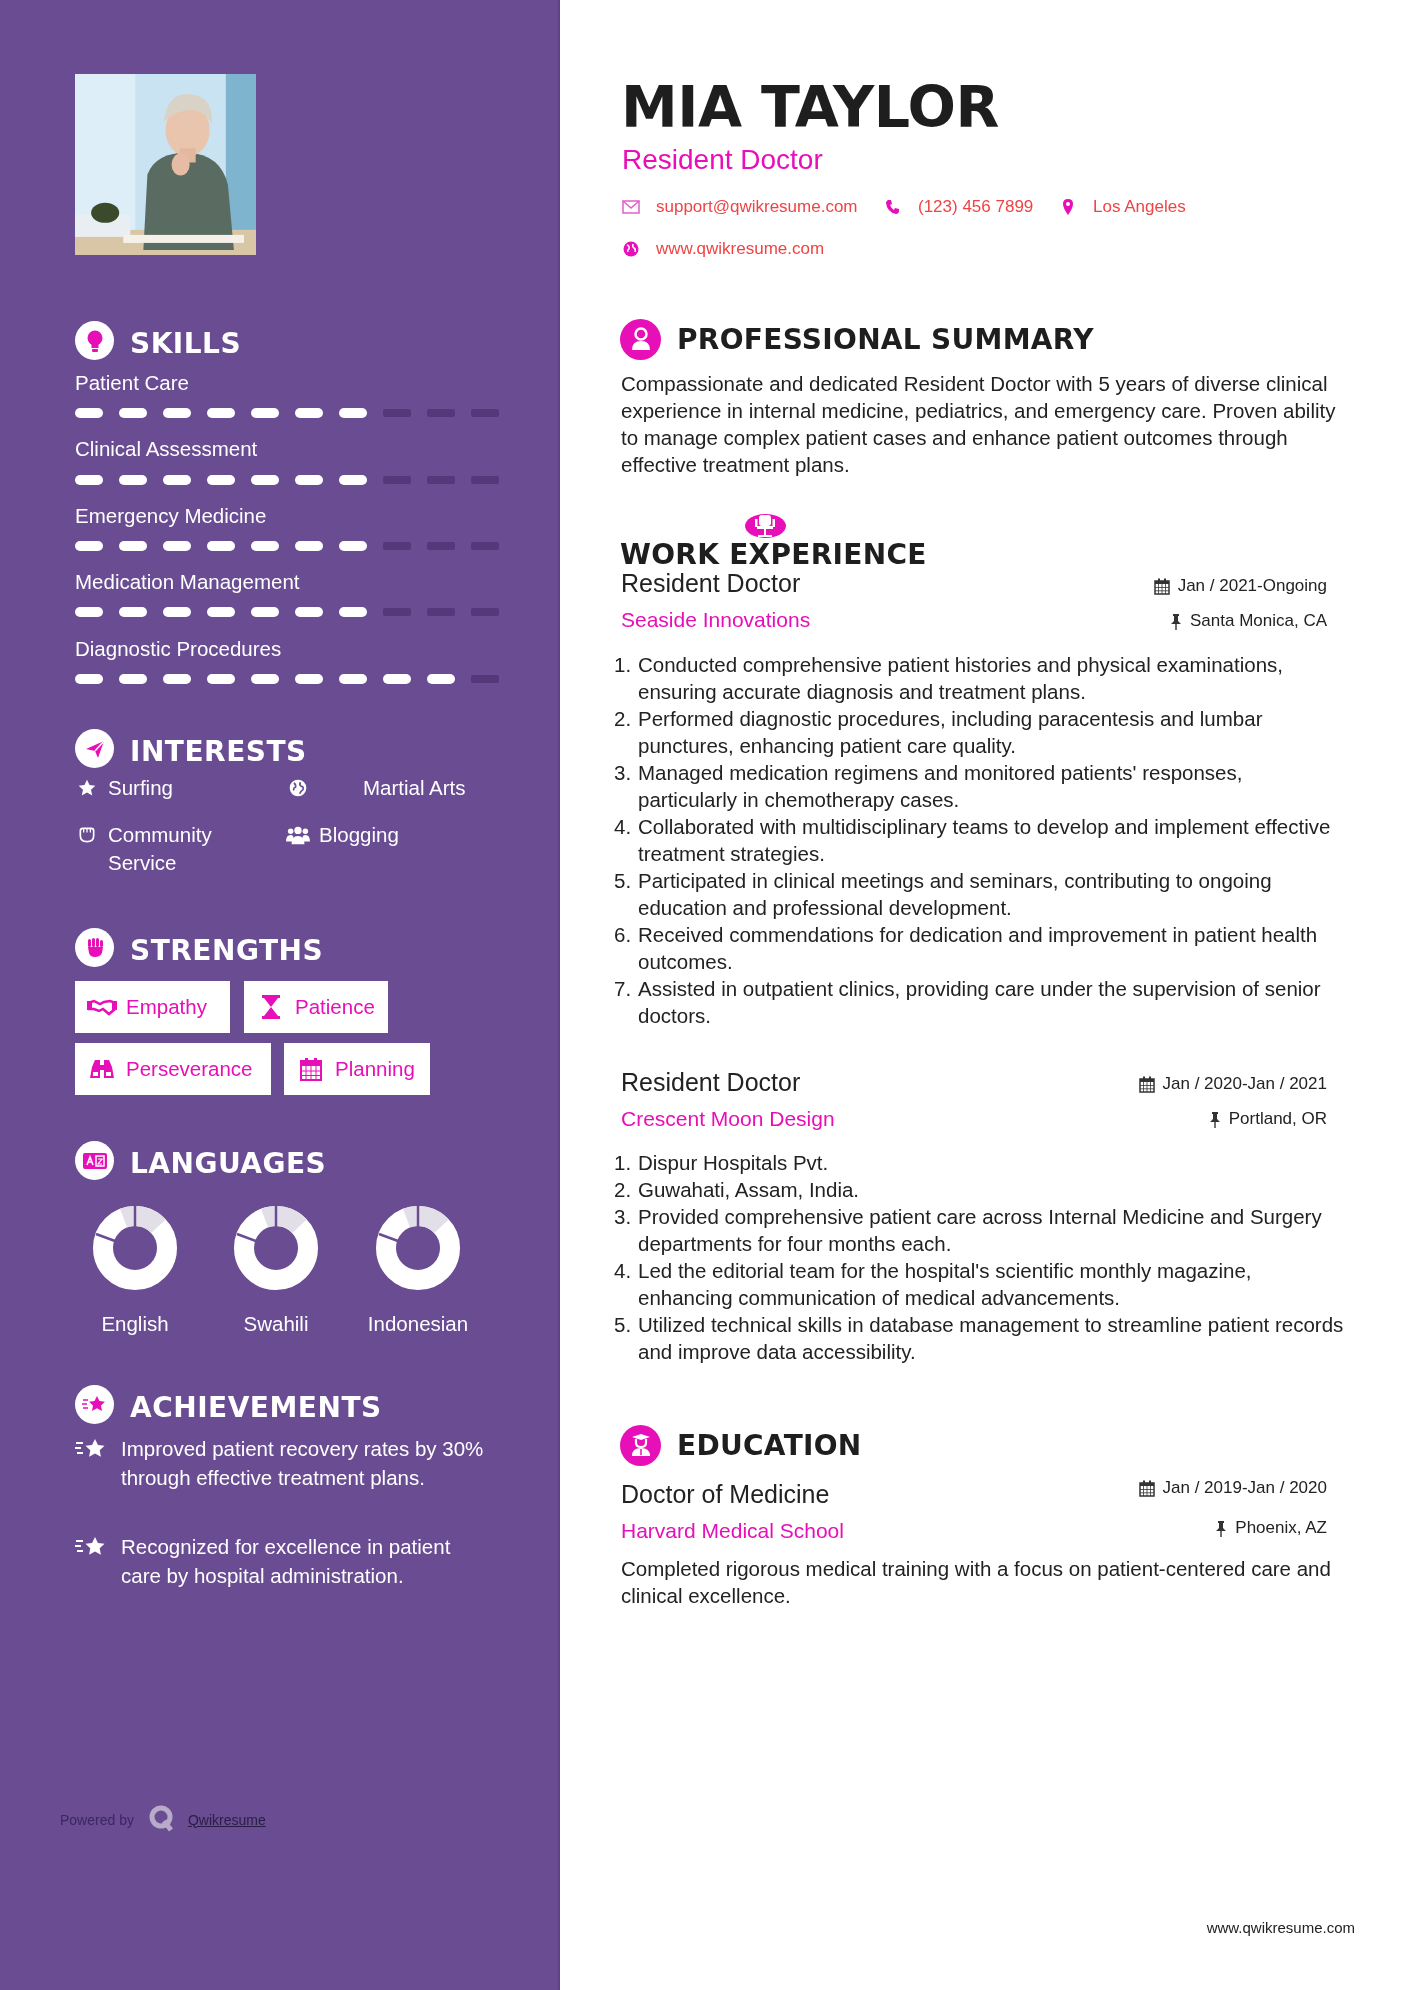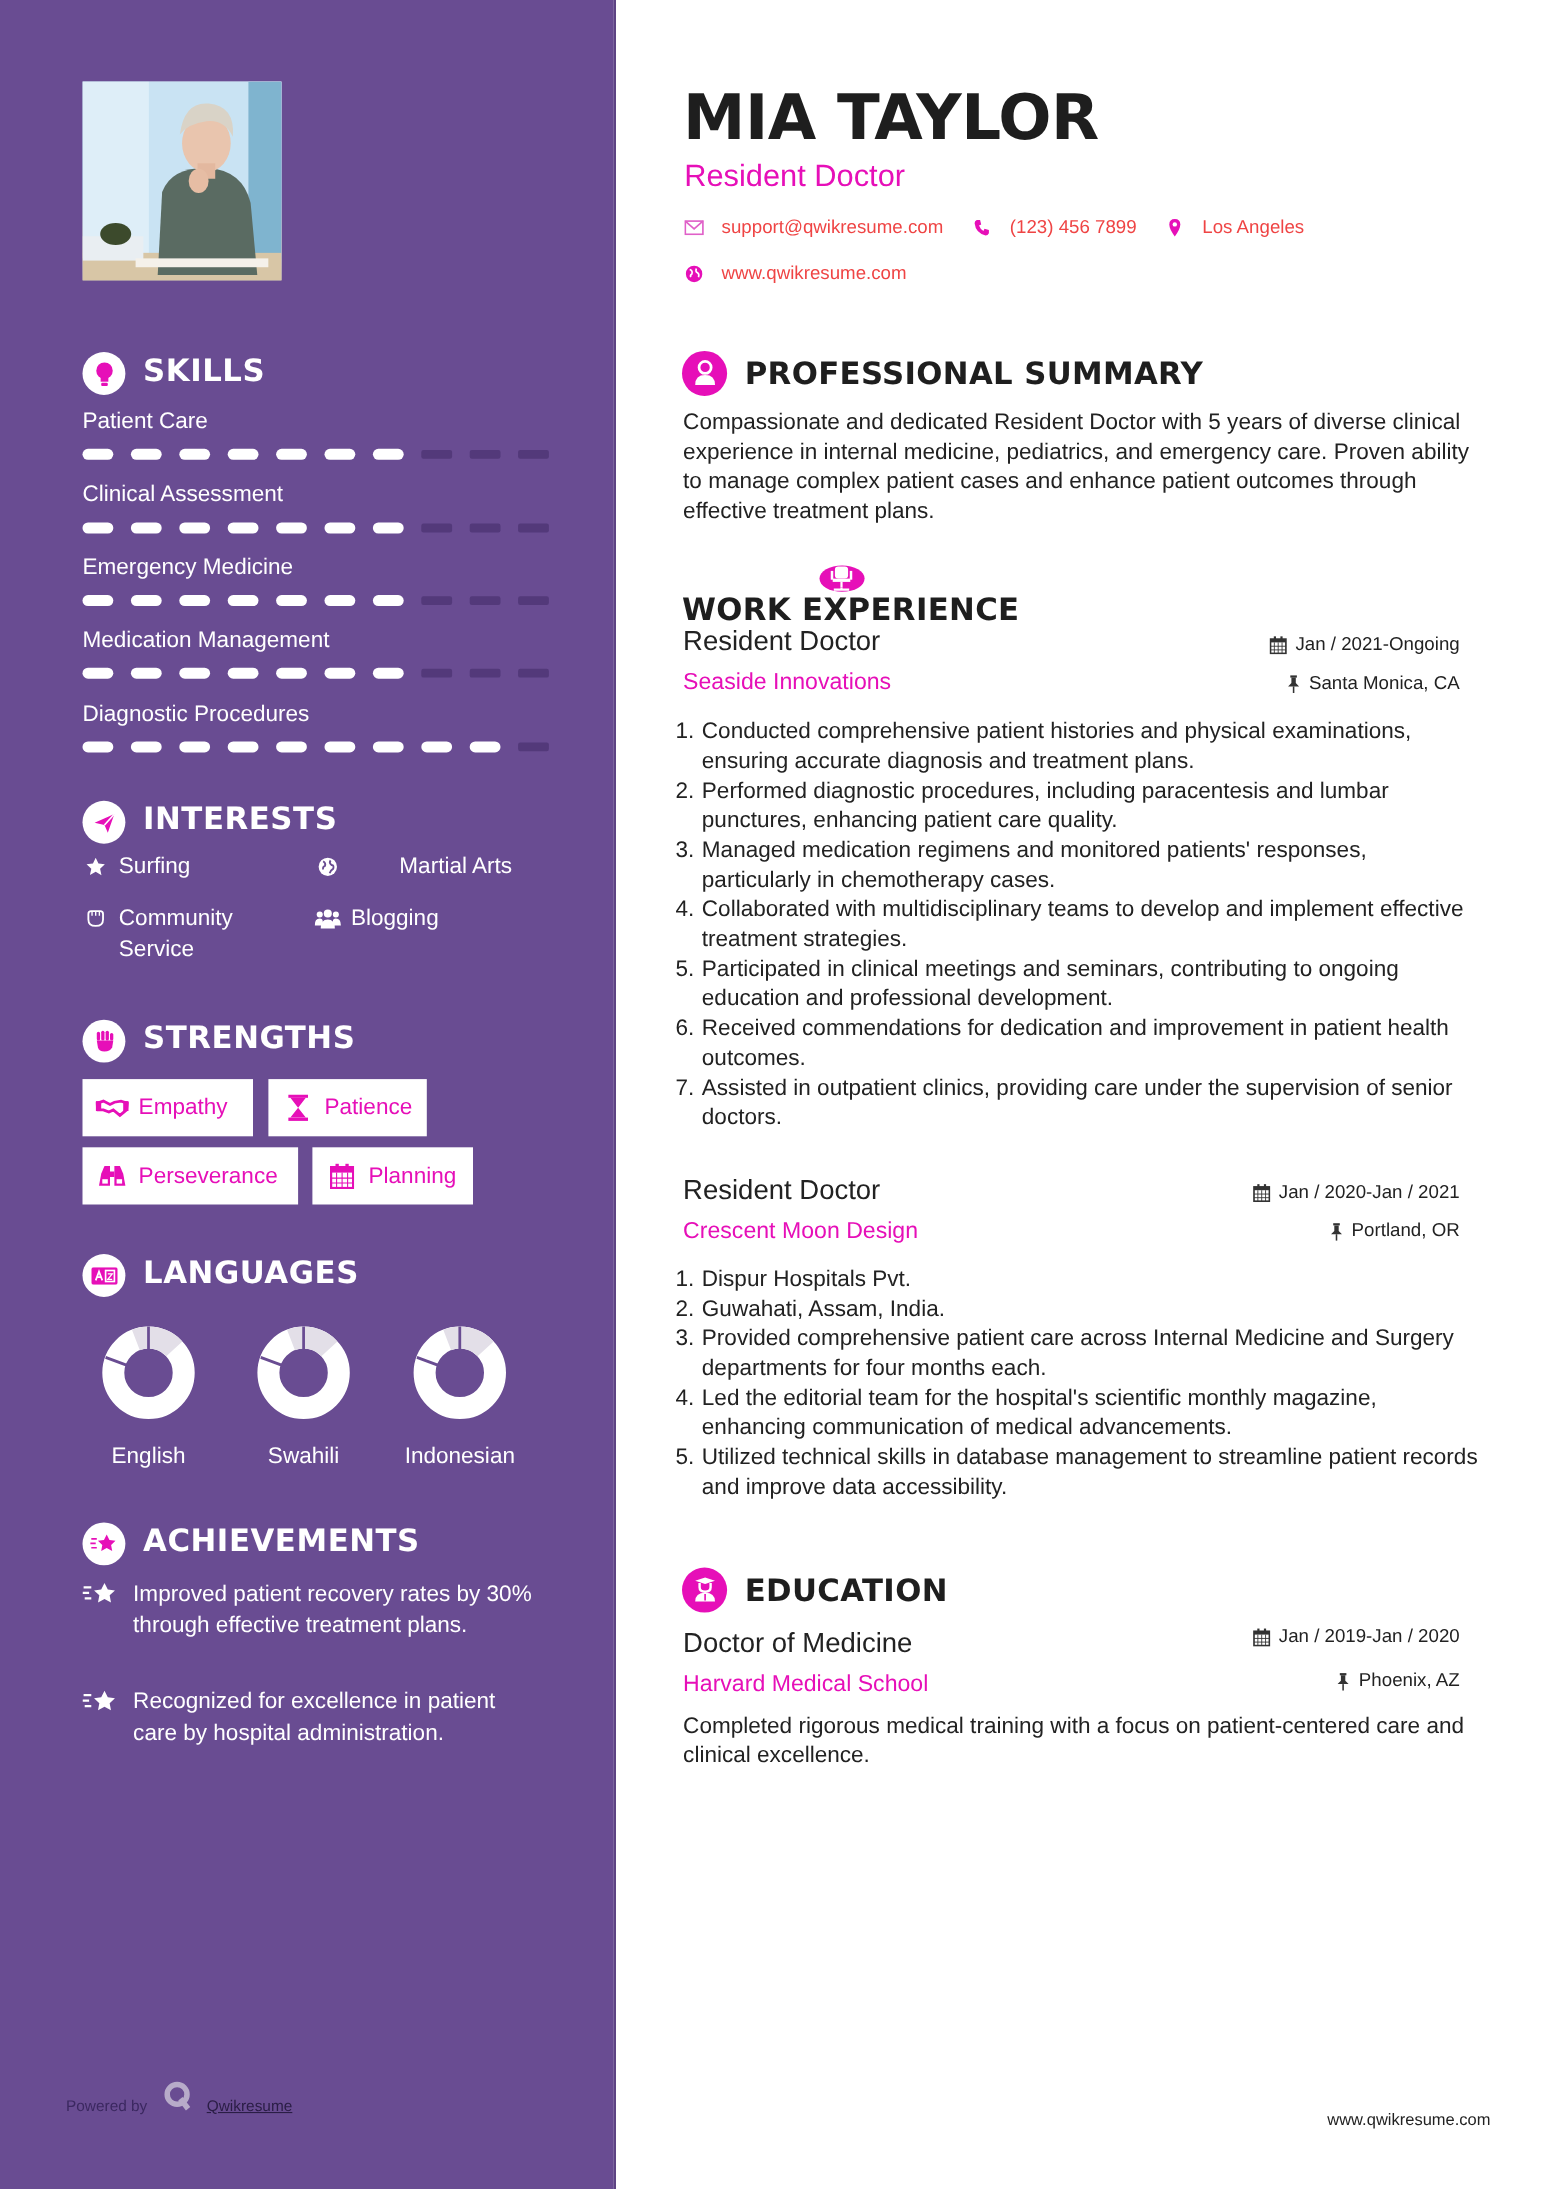--- a/index.html
+++ b/index.html
@@ -6,21 +6,21 @@
   html, body { width: 1407px; height: 1990px; background: #ffffff; overflow: hidden; }
   body { position: relative; font-family: "Liberation Sans", sans-serif; color: #222; }
 
   .sidebar { position: absolute; left: 0; top: 0; width: 558px; height: 1990px; background: #694c92; }
   .sidebar-edge { position: absolute; left: 558px; top: 0; width: 2px; height: 1990px; background: #5d4383; }
 
   .photo { position: absolute; left: 75px; top: 74px; width: 181px; height: 181px; overflow: hidden;
            background: linear-gradient(180deg,#cfe6f5 0%,#b7d9ee 55%,#e8dcc8 86%,#cbb79a 100%); }
   .photo svg { width: 100%; height: 100%; display: block; }
 
-  .side-heading { position: absolute; left: 75px; height: 40px; display: flex; align-items: flex-start; }
+  .side-heading { position: absolute; left: 75px; height: 40px; display: flex; align-items: flex-end; }
   .side-heading .hicon { width: 39px; height: 39px; border-radius: 50%; background: #fff; display: flex;
                          align-items: center; justify-content: center; margin-right: 16px; }
   .side-heading .htext { color: #ffffff; font-family: "DejaVu Sans", sans-serif; font-weight: bold; font-size: 28px; letter-spacing: 0.5px; }
 
   .skill-label { position: absolute; left: 75px; color: #fff; font-size: 20.5px; line-height: 24px; }
   .skill-bar { position: absolute; left: 75px; display: flex; gap: 16px; }
   .dash { width: 28px; height: 10px; border-radius: 5px; background: #ffffff; }
   .dash.off { background: #53397a; height: 8px; margin-top: 1px; border-radius: 2px; }
 
   .interest { position: absolute; color: #fff; font-size: 20.5px; line-height: 28px; display: flex; align-items: flex-start; }
@@ -30,21 +30,21 @@
               padding: 0 10px 0 12px; color: #e60fb8; font-size: 20.5px; }
   .strength .sicon { width: 30px; height: 24px; margin-right: 9px; display: flex; align-items: center; justify-content: center; }
 
   .lang { position: absolute; width: 120px; text-align: center; }
   .lang svg { display: block; margin: 0 auto; }
   .lang .lname { color: #fff; font-size: 20.5px; margin-top: 21px; }
 
   .achv { position: absolute; left: 75px; width: 410px; display: flex; color: #fff; font-size: 20.5px; line-height: 29px; }
   .achv .aicon { width: 34px; height: 29px; flex: none; margin-right: 12px; display: flex; align-items: center; }
 
-  .powered { position: absolute; left: 60px; top: 1891px; display: flex; align-items: flex-end; font-size: 14px; color: #3b2860; }
+  .powered { position: absolute; left: 60px; top: 1804px; display: flex; align-items: center; font-size: 14px; color: #3b2860; }
   .powered .qlogo { margin: 0 12px 0 14px; }
   .powered a { color: #2a1d45; text-decoration: underline; font-size: 14px; }
 
   .name { position: absolute; left: 621px; top: 74px; font-family: "DejaVu Sans", sans-serif; font-weight: bold;
           font-size: 57px; color: #1e1e1e; letter-spacing: -0.5px; line-height: 66px; }
   .title { position: absolute; left: 622px; top: 143px; font-size: 28px; color: #e60fb8; line-height: 34px; }
   .contact { position: absolute; display: flex; align-items: center; font-size: 17px; color: #ef4444; height: 24px; }
   .contact .cicon { width: 18px; height: 18px; margin-right: 16px; display: flex; align-items: center; justify-content: center; }
 
   .main-heading { position: absolute; left: 620px; height: 42px; display: flex; align-items: center; }

